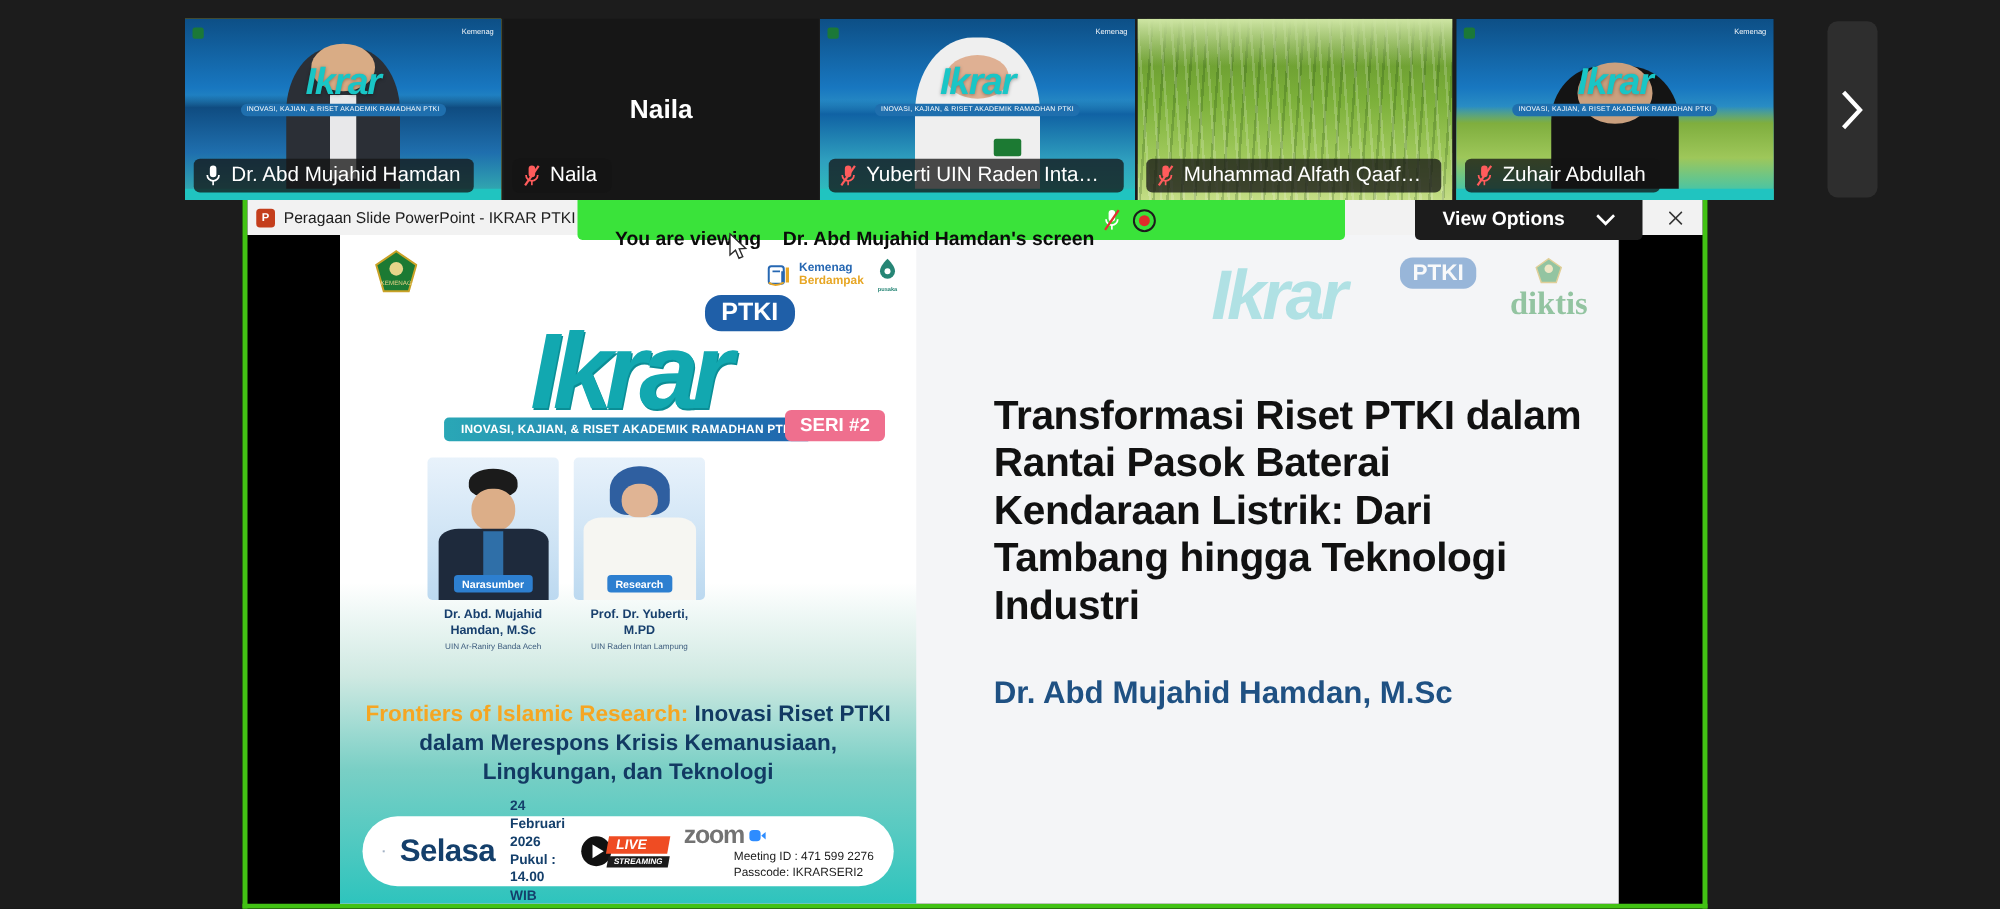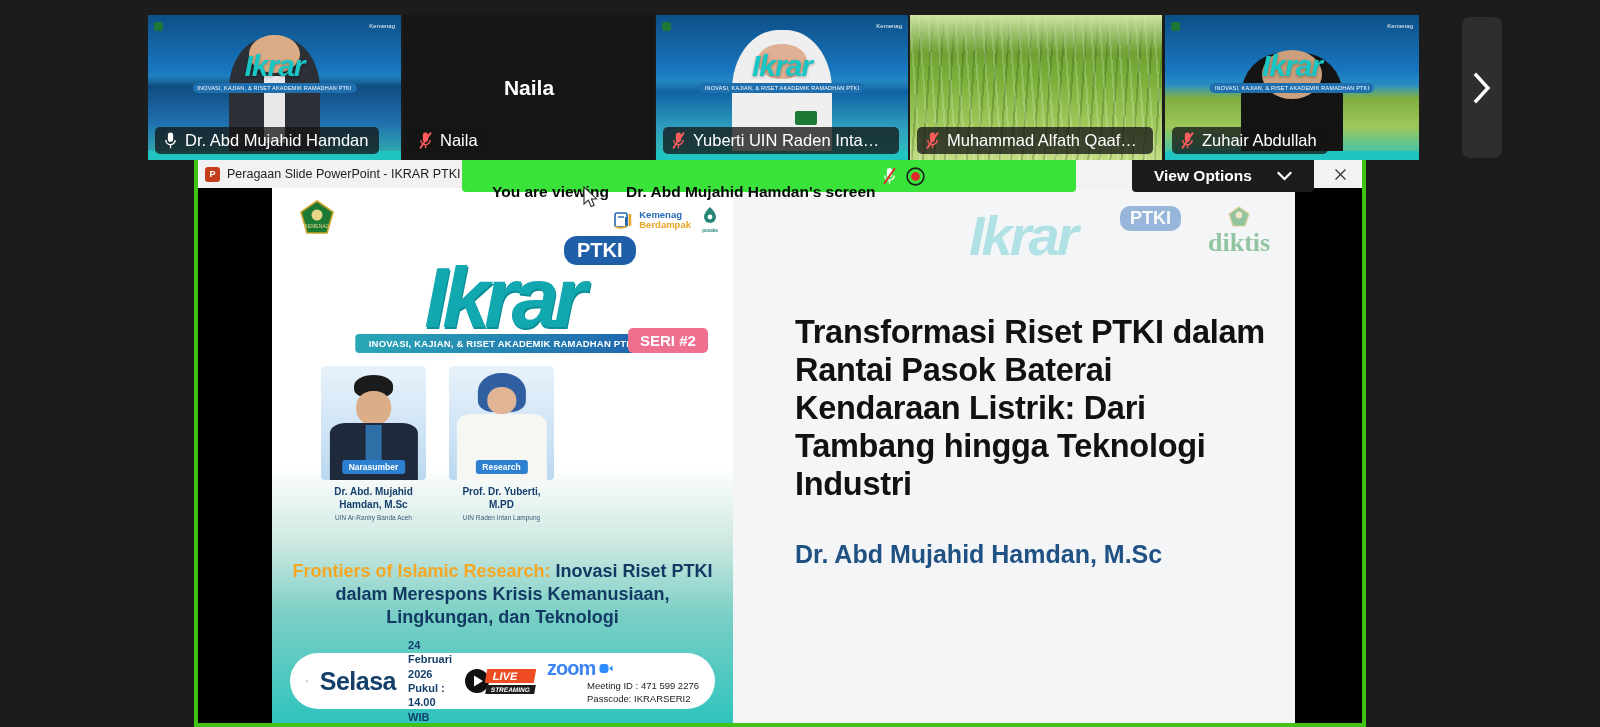--- a/index.html
+++ b/index.html
@@ -127,42 +127,42 @@
   }
   #bp-ribbon {
     position: absolute; left: 50%; top: 146px; transform: translateX(-50%);
     background: linear-gradient(90deg,#2aa7b6,#1f63ae); color:#fff; font-size: 9.5px; font-weight: bold;
     padding: 4px 14px; border-radius: 4px; white-space: nowrap; letter-spacing: .2px;
   }
   #bp-seri {
     position: absolute; left: 356px; top: 140px; background:#ef6f8e; color:#fff;
     font-size: 15px; font-weight: bold; padding: 4px 12px; border-radius: 5px;
   }
-  .bp-people { position: absolute; left: 49px; top: 178px; width: 340px; display:flex; gap: 23px;}
+  .bp-people { position: absolute; left: 70px; top: 178px; width: 340px; display:flex; gap: 12px;}
   .bp-person { width: 105px; }
   .bp-photo { width: 105px; height: 114px; border-radius: 4px; position: relative; overflow: hidden;
     background: linear-gradient(180deg,#e8f2fb 0%,#bcd9f0 100%); }
   .bp-role { position: absolute; left: 50%; transform: translateX(-50%); bottom: 6px;
     background:#2d7fd0; color:#fff; font-size: 8.5px; font-weight:bold; padding: 2px 7px; border-radius:3px; white-space:nowrap;}
   .bp-name { margin-top: 6px; text-align:center; font-size: 10px; font-weight: bold; color:#173f6d; line-height:1.25;}
   .bp-aff { text-align:center; font-size: 6.5px; color:#3c5b7d; line-height:1.2; margin-top: 3px;}
   #bp-theme { position:absolute; left: 14px; right: 14px; top: 372px; text-align:center;
     font-size: 18px; font-weight: bold; color:#123a63; line-height: 1.28;}
   #bp-theme .hl { color:#f5a623; }
   #bp-bottom {
     position: absolute; left: 18px; right: 18px; bottom: 14px; height: 56px; background:#fff;
     border-radius: 28px; display:flex; align-items:center; padding: 0 16px; gap: 12px;
   }
   #bp-day { font-size: 25px; font-weight: bold; color:#143f6b; letter-spacing:-.5px;}
   #bp-date { font-size: 11px; font-weight: bold; color:#143f6b; line-height:1.3;}
   #bp-live { display:flex; align-items:center; }
   .live-badge { background:#ef4c23; color:#fff; font-size:11px; font-weight:bold; padding:1px 7px; transform: skewX(-10deg);}
   .stream-badge { background:#1b1b1b; color:#fff; font-size:6.5px; font-weight:bold; padding:1px 5px; transform: skewX(-10deg);}
   #bp-zoom { margin-left: auto; text-align:left;}
-  .zoom-word { color:#3b82f6; font-size: 20px; font-weight: bold; letter-spacing:-1px;}
+  .zoom-word { color:#737373; font-size: 20px; font-weight: bold; letter-spacing:-1px;}
   .zoom-meta { font-size: 9.5px; color:#1b1b1b; line-height:1.35; white-space:nowrap;margin-left:40px;}
 
   #cursor { position: absolute; left: 583px; top: 186px; z-index: 9; }
 </style>
 </head>
 <body>
 
 <div id="root">
 
   <div id="filmstrip">

